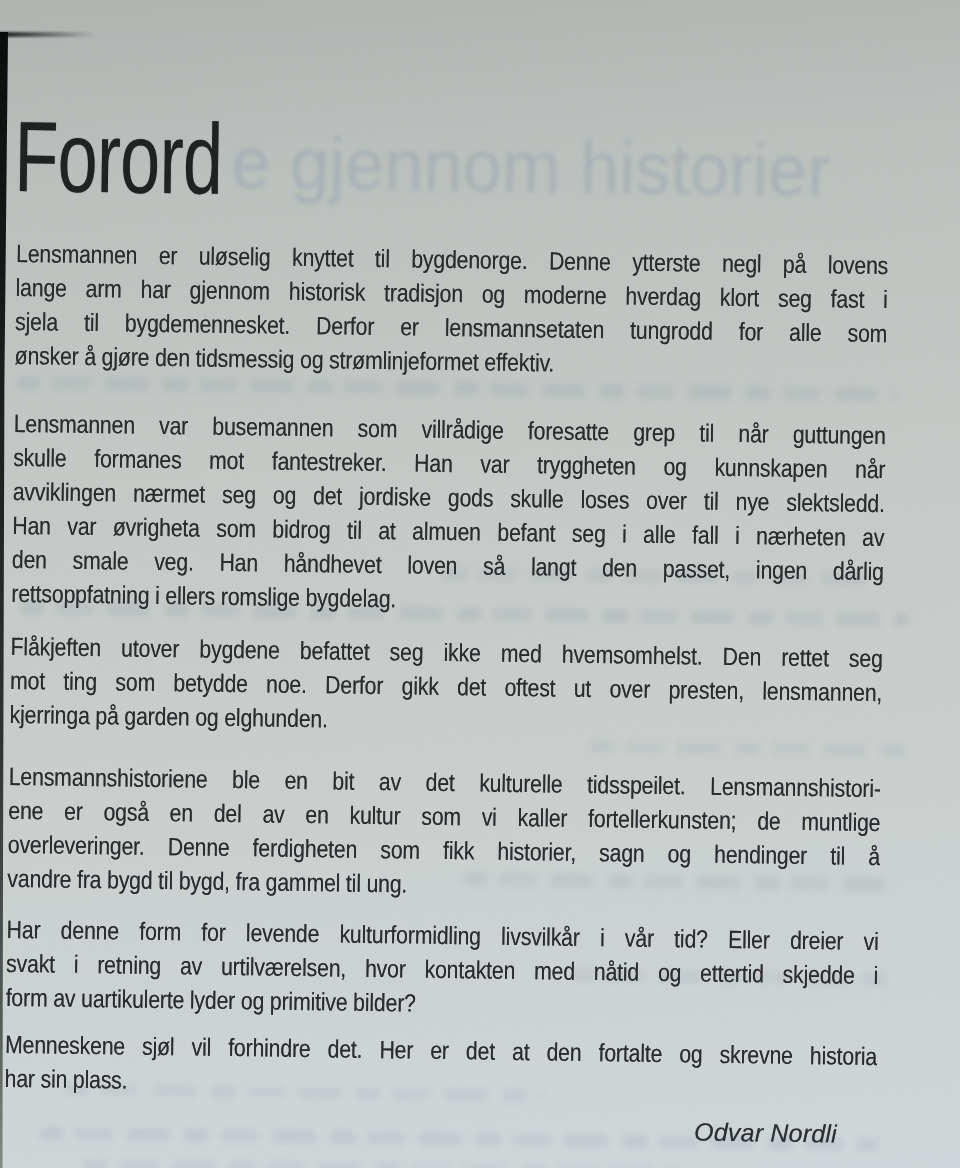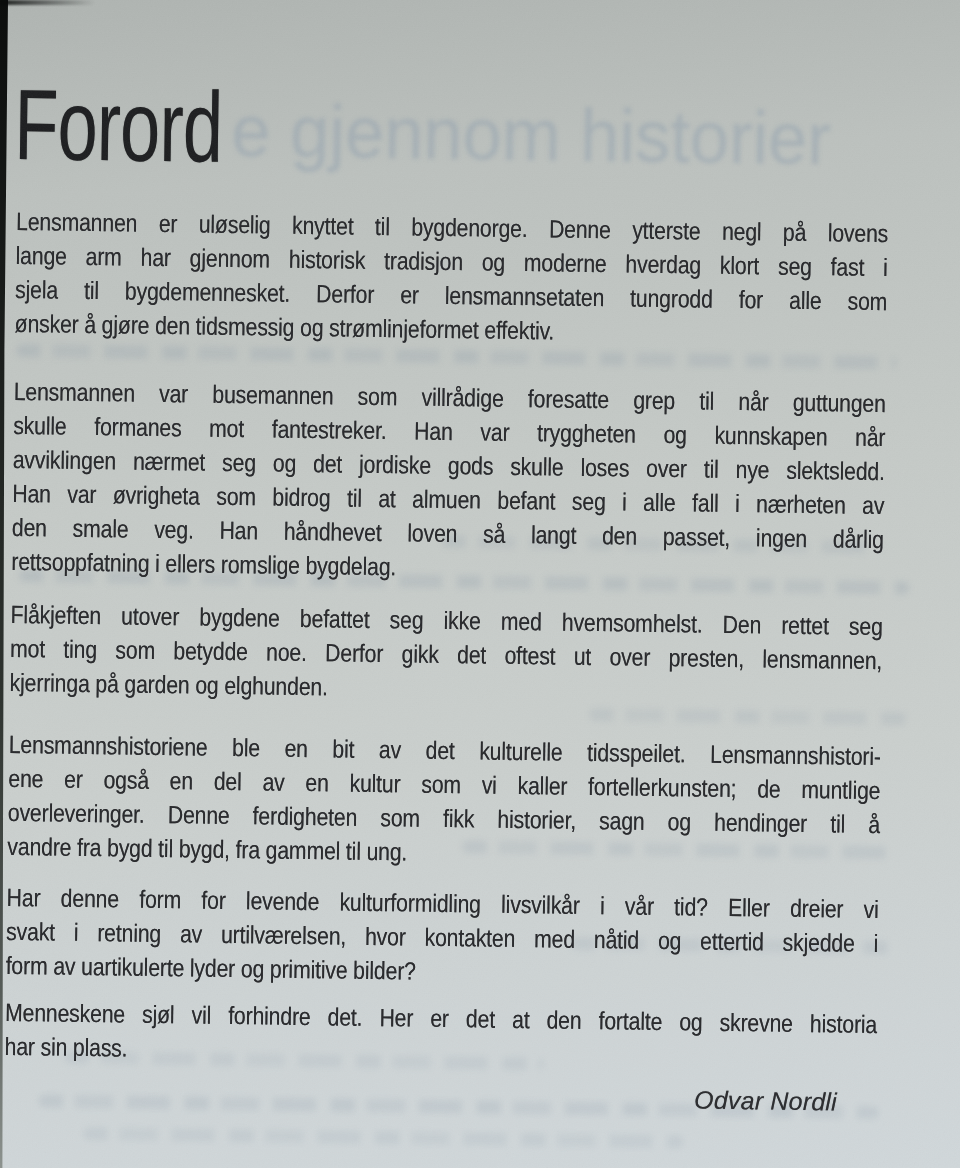--- a/index.html
+++ b/index.html
@@ -1,21 +1,21 @@
 <!DOCTYPE html>
 <html><head>
 <meta charset="utf-8">
 <style>
   html,body{margin:0;padding:0;}
   body{
     width:960px;height:1168px;overflow:hidden;position:relative;
     font-family:"Liberation Sans",sans-serif;
     background:linear-gradient(176deg,#afb4b1 0%,#bcc1be 16%,#c5cac7 42%,#cacfcd 65%,#cdd3d4 82%,#d0d7da 100%);
   }
-  .page{position:absolute;inset:0;}
+  .page{position:absolute;inset:0;margin-top:32px;}
   
   .edge-left{
     position:absolute;left:0;top:0;width:8px;height:1168px;
     background:linear-gradient(180deg,#0c0e0d 0%,#1b1e1c 30%,#2e332f 60%,#565c58 85%,#8d938f 100%);
     clip-path:polygon(0 0,100% 0,55% 30%,38% 70%,30% 100%,0 100%);
     filter:blur(0.6px);
   }
   .edge-topleft{
     position:absolute;left:0;top:0;width:95px;height:5px;
     background:linear-gradient(90deg,rgba(10,12,11,0.85),rgba(10,12,11,0));

